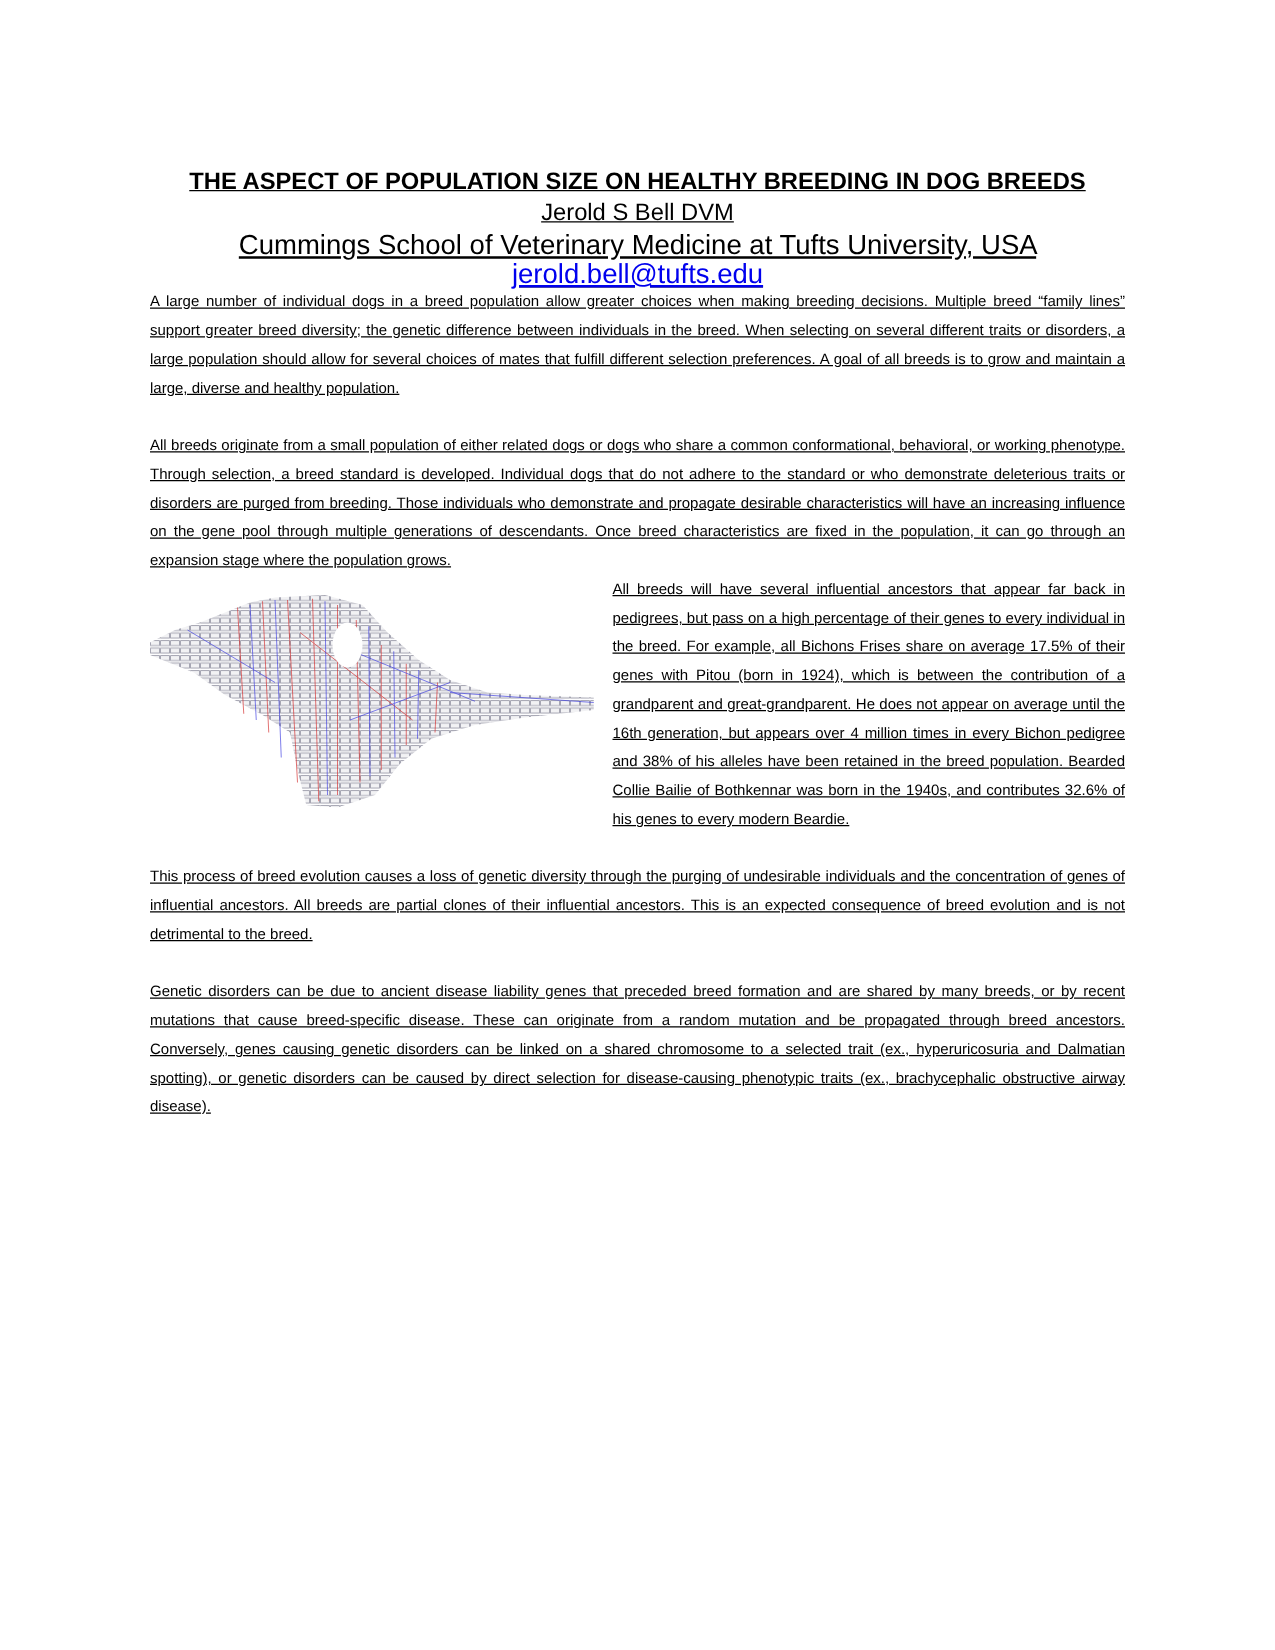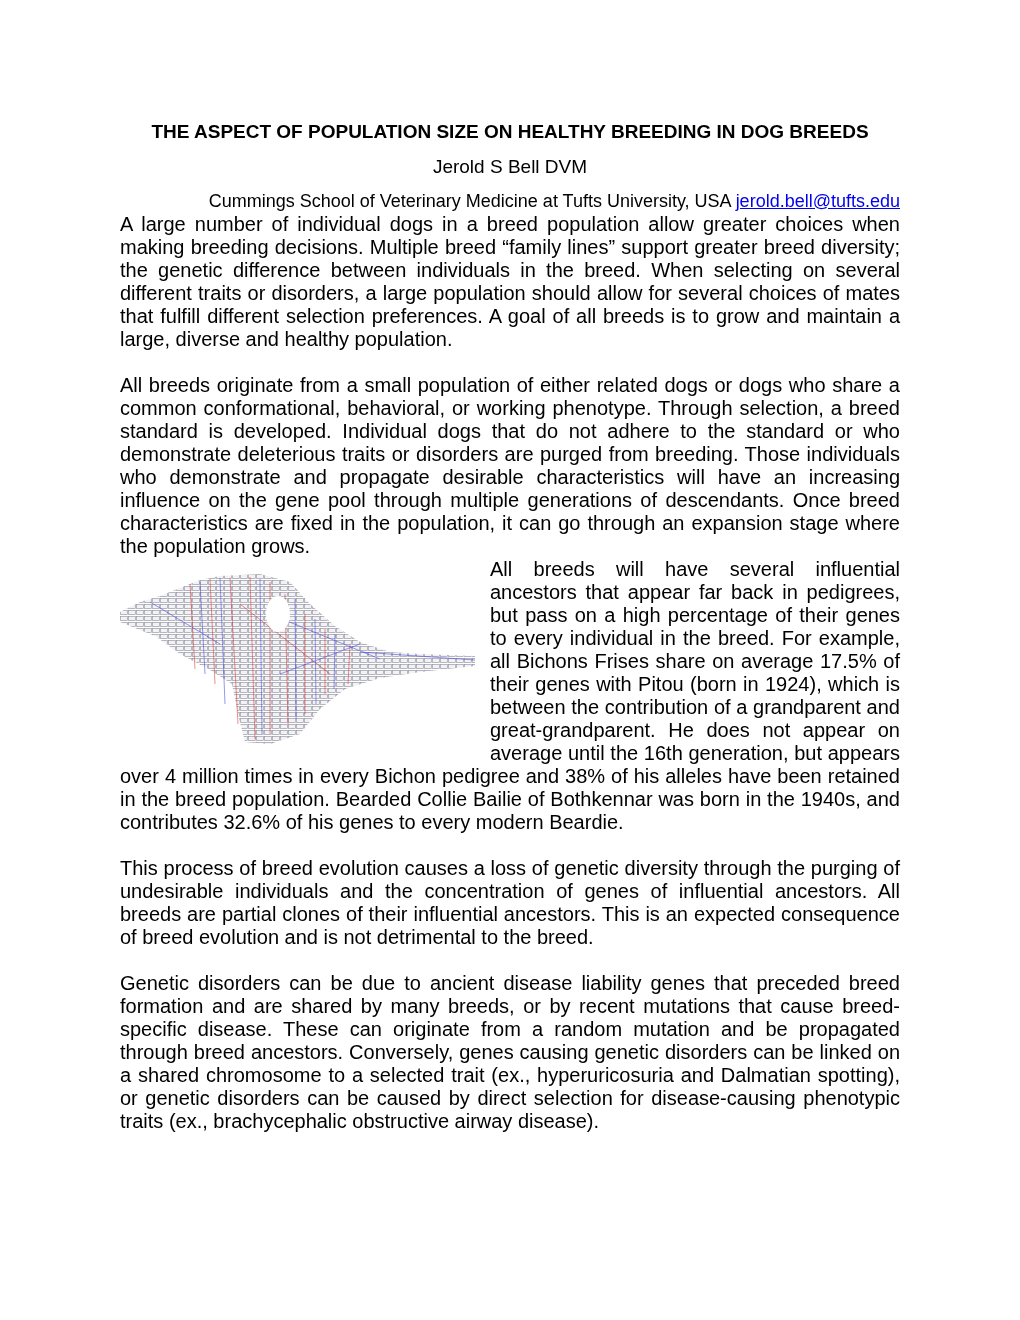--- a/index.html
+++ b/index.html
@@ -1,24 +1,24 @@
 <!DOCTYPE html>
 <html><head>
 <meta charset="utf-8">
 <style>
   html, body { margin: 0; padding: 0; background: #ffffff; }
   body { width: 1020px; height: 1320px; position: relative; overflow: hidden;
          font-family: "Liberation Sans", sans-serif; color: #000; }
-  .page { position: absolute; left: 120px; top: 120px; width: 780px; }
+  .page { position: absolute; left: 120px; top: 134px; width: 780px; text-decoration: underline; }
   .title { text-align: center; font-weight: bold; font-size: 19px; line-height: 23px; margin: 0; }
-  .author { text-align: center; font-size: 19px; line-height: 23px; margin: 12px; }
-  .affil { text-align: right; font-size: 18px; line-height: 23px; margin: 0; }
+  .author { text-align: center; font-size: 19px; line-height: 23px; margin: 2px; }
+  .affil { text-align: center; font-size: 22px; line-height: 23px; margin: 0; }
   .affil a { color: #0000ee; text-decoration: underline; }
   .note { text-align: justify; font-size: 13.5px; line-height: 19px; margin: 0 0 21px 0; text-align-last: left; }
-  p.body { font-size: 20px; line-height: 23px; text-align: justify; margin: 0 0 23px 0; }
+  p.body { font-size: 12px; line-height: 23px; text-align: justify; margin: 0 0 23px 0; }
   .fig-wrap { float: left; width: 360px; height: 180px; margin: 0 10px 0 0; position: relative; }
   .fig-caption { font-size: 13.5px; line-height: 19.5px; text-align: justify; margin: 0 0 17px 0; }
   svg { display: block; }
 </style>
 </head>
 <body>
 
 <div class="page">
   <h1 class="title">THE ASPECT OF POPULATION SIZE ON HEALTHY BREEDING IN DOG BREEDS</h1>
   <div class="author">Jerold S Bell DVM</div>

